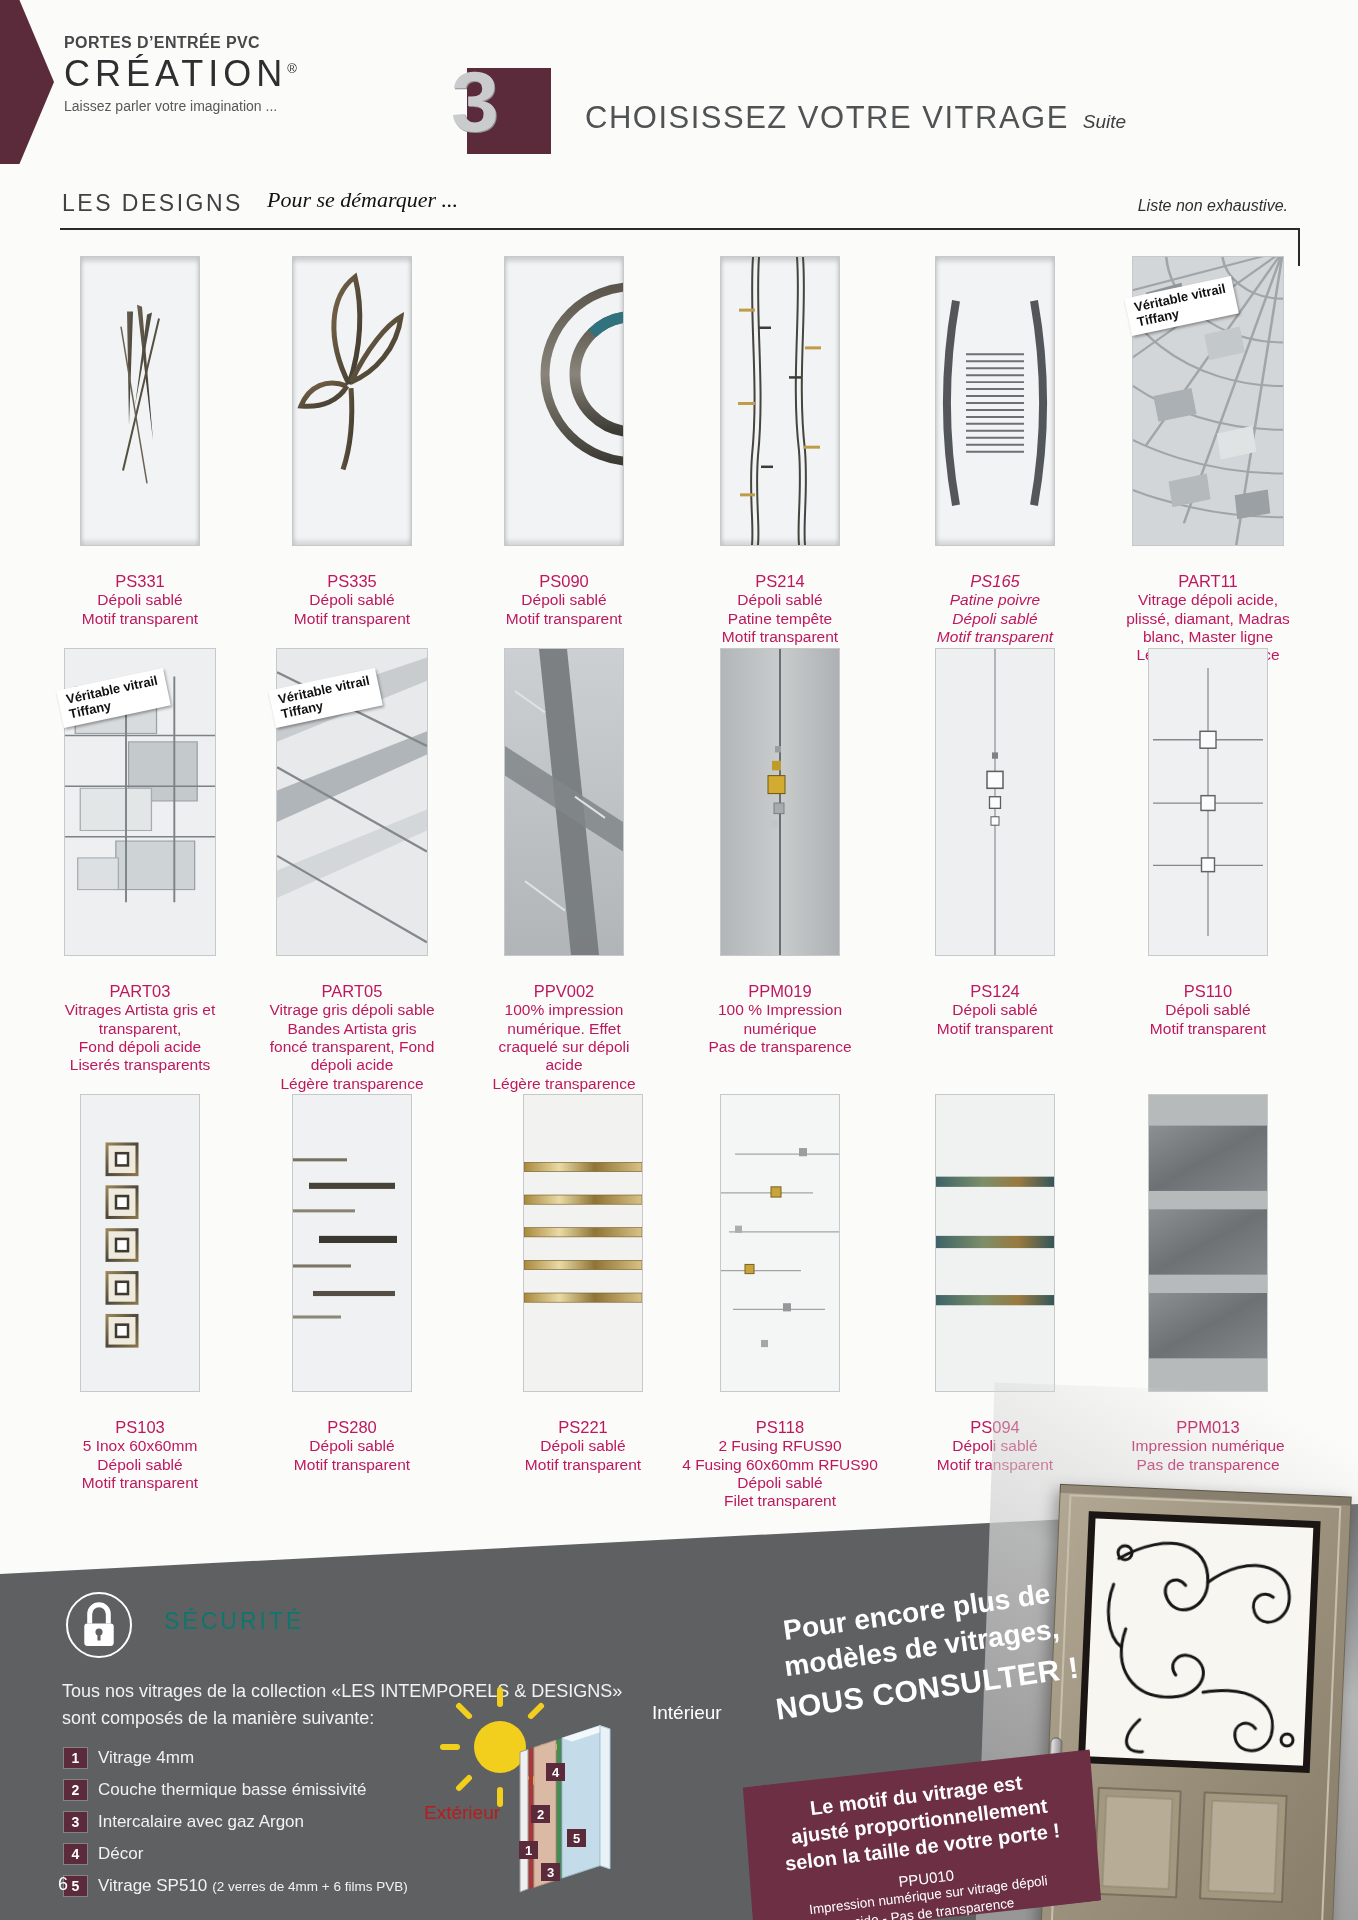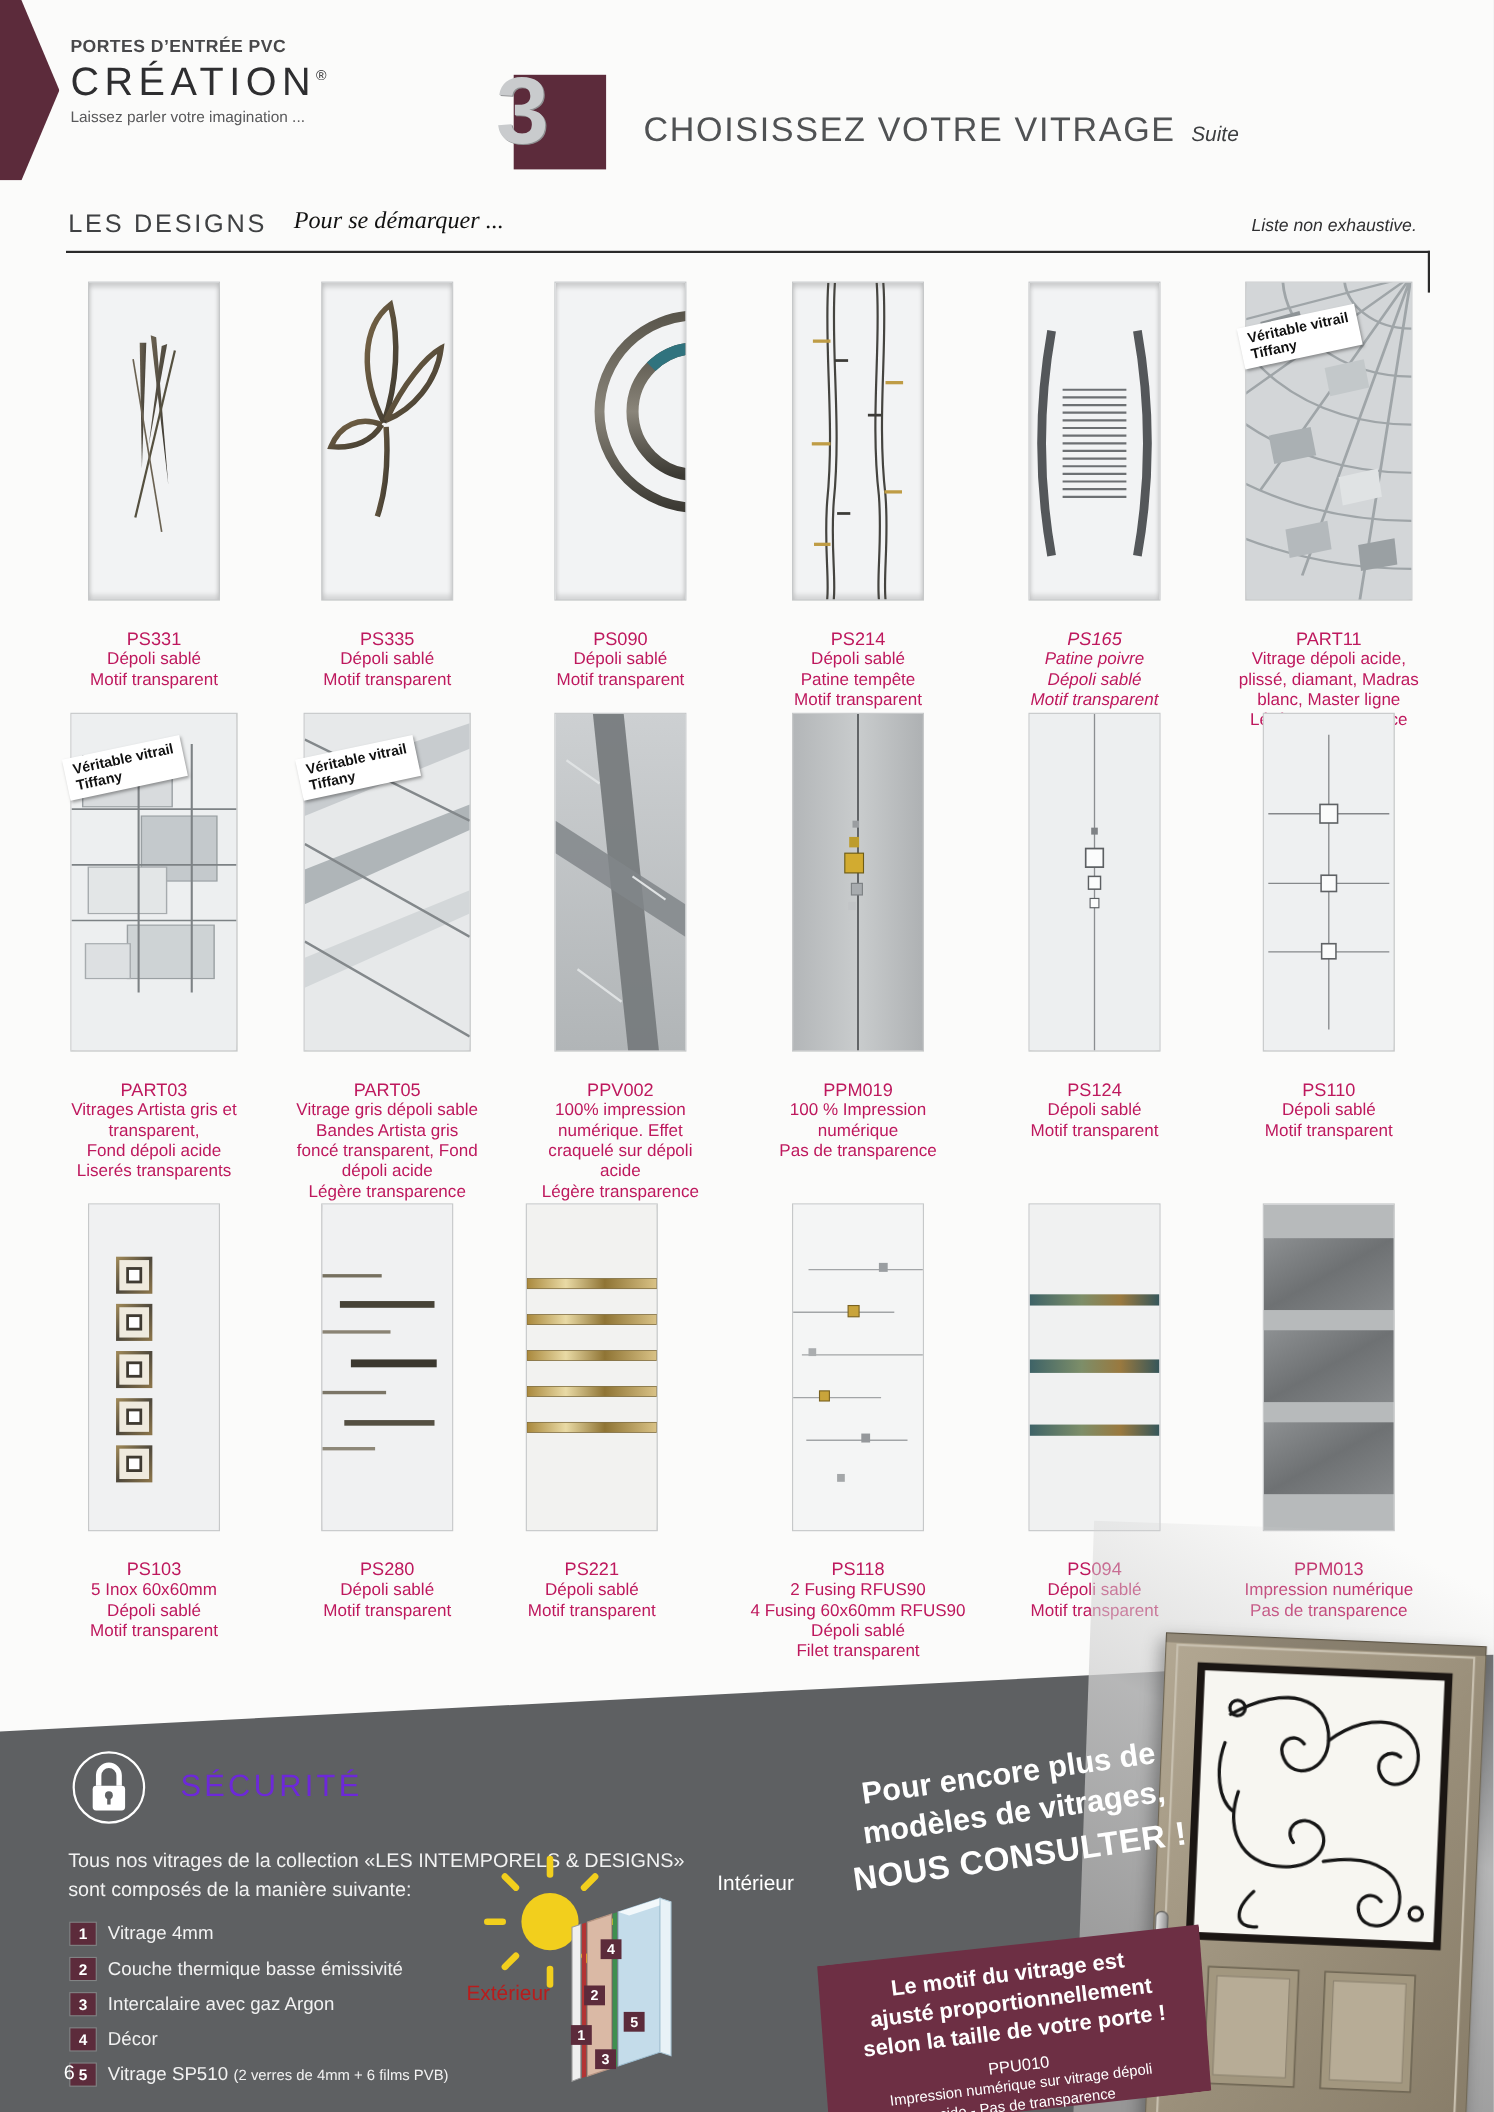--- a/index.html
+++ b/index.html
@@ -40,21 +40,21 @@
   .caption .code{font-size:16.5px;}
 
   
   .band{position:absolute;left:0;top:1498px;width:1358px;height:422px;background:var(--band,#5e6062);
         clip-path:polygon(0 76px,100% 6px,100% 100%,0 100%);z-index:1;}
   .backdrop{position:absolute;left:985px;top:1390px;width:440px;height:545px;transform:rotate(2deg);
             background:linear-gradient(205deg,rgba(255,255,255,0) 12%,rgba(212,212,212,.75) 45%,#979797 85%);z-index:2;}
 
   .lock-wrap{position:absolute;left:66px;top:1592px;width:62px;height:62px;border:2.5px solid #fff;
              border-radius:50%;z-index:3;}
-  .sec-title{position:absolute;left:164px;top:1608px;font-size:28px;color:#6d28d9;letter-spacing:3px;z-index:3;text-align:right;}
+  .sec-title{position:absolute;left:164px;top:1608px;font-size:23px;color:#0f766e;letter-spacing:3px;z-index:3;text-align:right;}
   .sec-intro{position:absolute;left:62px;top:1678px;font-size:18px;color:#f2f2f2;line-height:1.5;z-index:3;}
   .legend{position:absolute;left:64px;top:1748px;z-index:3;}
   .legend-row{display:flex;align-items:center;margin-bottom:12px;}
   .legend-num{width:23px;height:20px;background:var(--maroon,#5c2b3b);color:#fff;font-size:14px;font-weight:bold;
               display:flex;align-items:center;justify-content:center;margin-right:11px;flex:0 0 auto;
               box-shadow:0 0 0 1px rgba(255,255,255,.22);}
   .legend-text{font-size:17px;color:#f2f2f2;}
   .legend-note{font-size:13.5px;margin-left:5px;}
   .page-num{position:absolute;left:58px;top:1874px;font-size:18px;color:#fff;z-index:3;}
 
@@ -420,21 +420,21 @@
             <rect x="20" y="192" width="82" height="5" fill="#544f42"></rect>
     <rect x="0" y="216" width="48" height="3" fill="#8d8778"></rect>
           </svg>
         </div>
         <div class="caption">
           <div class="code">PS280</div>
           <div>Dépoli sablé</div>
           <div>Motif transparent</div>
         </div>
       </div>
-      <div class="cell" style="left: 428px; top: 1094px;">
+      <div class="cell" style="left: 473px; top: 1094px;">
         <div class="sample" style="width: 118px; height: 296px;">
           <svg viewBox="0 0 118 290" preserveAspectRatio="none">
             <defs>
               <linearGradient id="g221" x1="0" y1="0" x2="1" y2="0">
                 <stop offset="0" stop-color="#a9883c"></stop>
                 <stop offset=".3" stop-color="#e9daa5"></stop>
                 <stop offset=".6" stop-color="#8f7434"></stop>
                 <stop offset="1" stop-color="#d9c286"></stop>
               </linearGradient>
             </defs>

